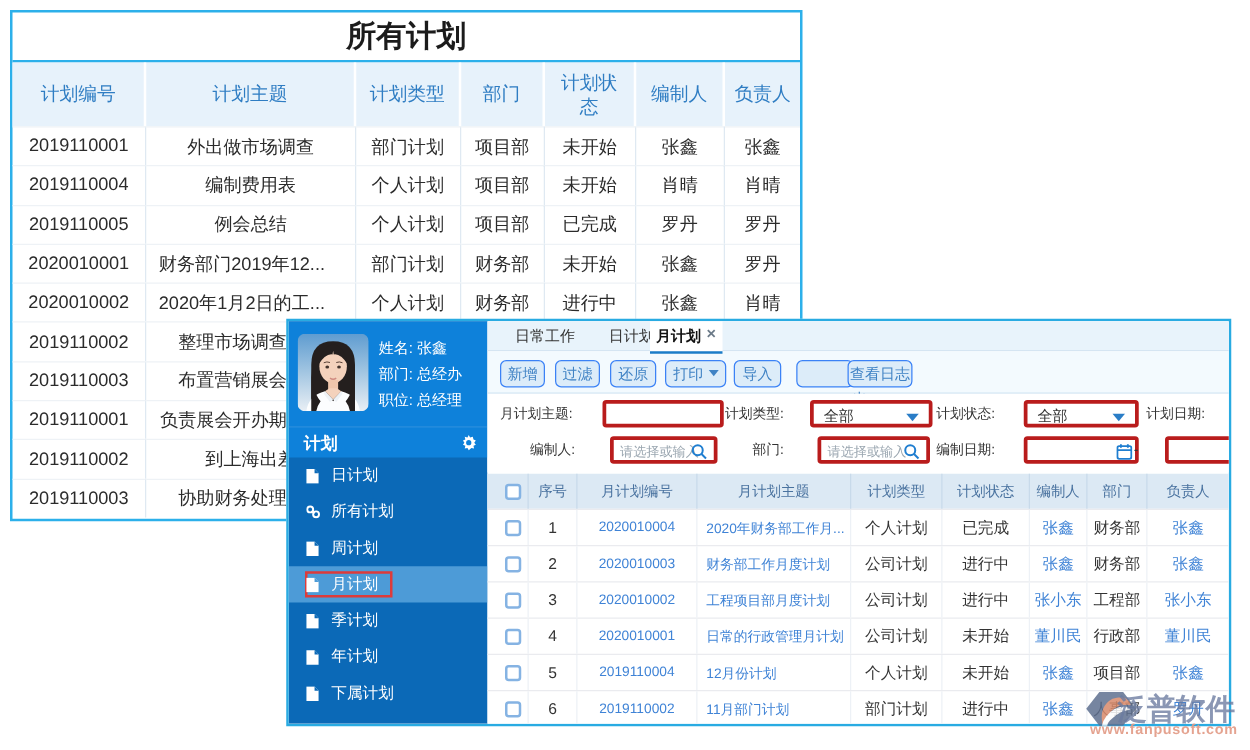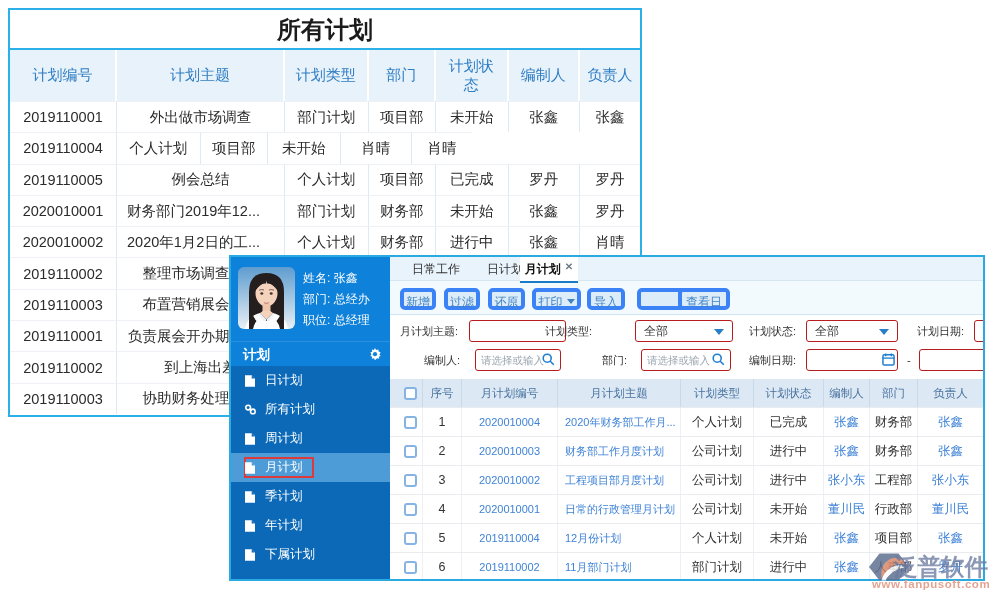--- a/index.html
+++ b/index.html
@@ -31,25 +31,25 @@
   .mi span { position:absolute; left:34px; }
   .mi.sel { background:#4d9bd7; }
   #redbox { position:absolute; left:13px; top:4px; width:70px; height:21px; border:2px solid #dd3b3b; }
 
   #main { flex:1; position:relative; background:#fff; }
   #tabbar { position:absolute; left:0; top:0; width:100%; height:24px; background:#e8f3fb; border-bottom:1px solid #d5e5f2; }
   .tab { position:absolute; top:0; height:24px; line-height:25px; font-size:12px; color:#333; }
   .tab .x { font-size:10px; color:#6b7a88; position:relative; top:-3px; margin-left:4px; }
   .tab.on { background:#fff; font-weight:bold; color:#111; height:26px; border-bottom:2px solid #1a7cc8; z-index:5; }
   #toolbar { position:absolute; left:0; top:24px; width:100%; height:34px; background:#f3fafe; border-bottom:1px solid #cfe4f2; }
-  .btn { position:absolute; top:7px; height:22px; line-height:20px; background:#dcecf9; border:4px solid #3b82f6; border-radius:5px; color:#3f82c4; font-size:12px; text-align:center; }
+  .btn { position:absolute; top:7px; height:22px; line-height:20px; background:#dcecf9; border:1px solid #3b82f6; border-radius:5px; color:#3f82c4; font-size:12px; text-align:center; }
 
   #filters { position:absolute; left:0; top:58px; width:100%; height:63px; background:#fff; }
   .flabel { position:absolute; font-size:11px; color:#333; line-height:22px; white-space:nowrap; }
-  .finput { position:absolute; height:22px; background:#fff; border:1px solid #b91c1c; border-radius:3px; }
+  .finput { position:absolute; height:22px; background:#fff; border:3px solid #b91c1c; border-radius:3px;margin-left:13px; }
   .ph { position:absolute; left:5px; top:0; line-height:20px; font-size:10.5px; color:#9aa6b0; }
   .caret { position:absolute; right:8px; top:8px; width:0; height:0; border-left:5px solid transparent; border-right:5px solid transparent; border-top:6px solid #2a7dc7; }
   .seltext { position:absolute; left:8px; top:0; line-height:20px; font-size:12px; color:#333; }
 
   #grid { position:absolute; left:0; top:122px; width:100%; height:199px; }
   #ghead { display:flex; height:28px; background:#dce9f4; color:#49729f; font-size:11.5px; }
   #ghead .c { display:flex; align-items:center; justify-content:center; border-right:1px solid #c8daea; font-size:11.5px; }
   .grow { display:flex; height:29px; font-size:12.5px; color:#333; border-top:1px solid #eaebef; }
   .grow .c { display:flex; align-items:center; justify-content:center; border-right:1px solid #edf1f6; overflow:hidden; white-space:nowrap; }
   .g0{width:33px;} .g1{width:39px;} .g2{width:96px; font-size:11px;} .g3{width:123px;} .grow .g3{font-size:11px;} .g4{width:73px;} .g5{width:70px;} .g6{width:46px;} .g7{width:48px;} .g8{width:65px; border-right:none!important;}
@@ -78,20 +78,21 @@
       <div class="c w0">2019110001</div>
       <div class="c w1">外出做市场调查</div>
       <div class="c w2">部门计划</div>
       <div class="c w3">项目部</div>
       <div class="c w4">未开始</div>
       <div class="c w5">张鑫</div>
       <div class="c w6">张鑫</div>
     </div>
   <div class="brow">
       <div class="c w0">2019110004</div>
+      <div class="c w1">编制费用表</div>
       <div class="c w2">个人计划</div>
       <div class="c w3">项目部</div>
       <div class="c w4">未开始</div>
       <div class="c w5">肖晴</div>
       <div class="c w6">肖晴</div>
     </div>
   <div class="brow">
       <div class="c w0">2019110005</div>
       <div class="c w1">例会总结</div>
       <div class="c w2">个人计划</div>
@@ -276,21 +277,21 @@
       <div class="btn" style="left:54px; width:36px;">过滤</div>
       <div class="btn" style="left:98px; width:37px;">还原</div>
       <div class="btn" style="left:142px; width:49px; font-size:12px;">打印<span style="display:inline-block;width:0;height:0;border-left:4px solid transparent;border-right:4px solid transparent;border-top:5px solid #3f82c4;vertical-align:2px;margin-left:4px;"></span></div>
       <div class="btn" style="left:197px; width:38px;">导入</div>
       <div class="btn" style="left:247px; width:34px;padding-left:44px;">导出</div>
       <div class="btn" style="left:288px; width:52px;">查看日志</div>
     </div>
     <div id="filters">
       <div class="flabel" style="left:0px; width:68px; top:5px; text-align:right;">月计划主题:</div>
       <div class="finput" style="left:79px; top:5px; width:97px;"></div>
-      <div class="flabel" style="left:155px; width:82px; top:5px; text-align:left;">计划类型:</div>
+      <div class="flabel" style="left:155px; width:82px; top:5px; text-align:right;">计划类型:</div>
       <div class="finput" style="left:245px; top:5px; width:98px;">
           <span class="seltext">全部</span>
           <i class="caret"></i>
         </div>
       <div class="flabel" style="left:322px; width:84px; top:5px; text-align:right;">计划状态:</div>
       <div class="finput" style="left:416px; top:5px; width:92px;">
           <span class="seltext">全部</span>
           <i class="caret"></i>
         </div>
       <div class="flabel" style="left:490px; width:84px; top:5px; text-align:right;">计划日期:</div>

